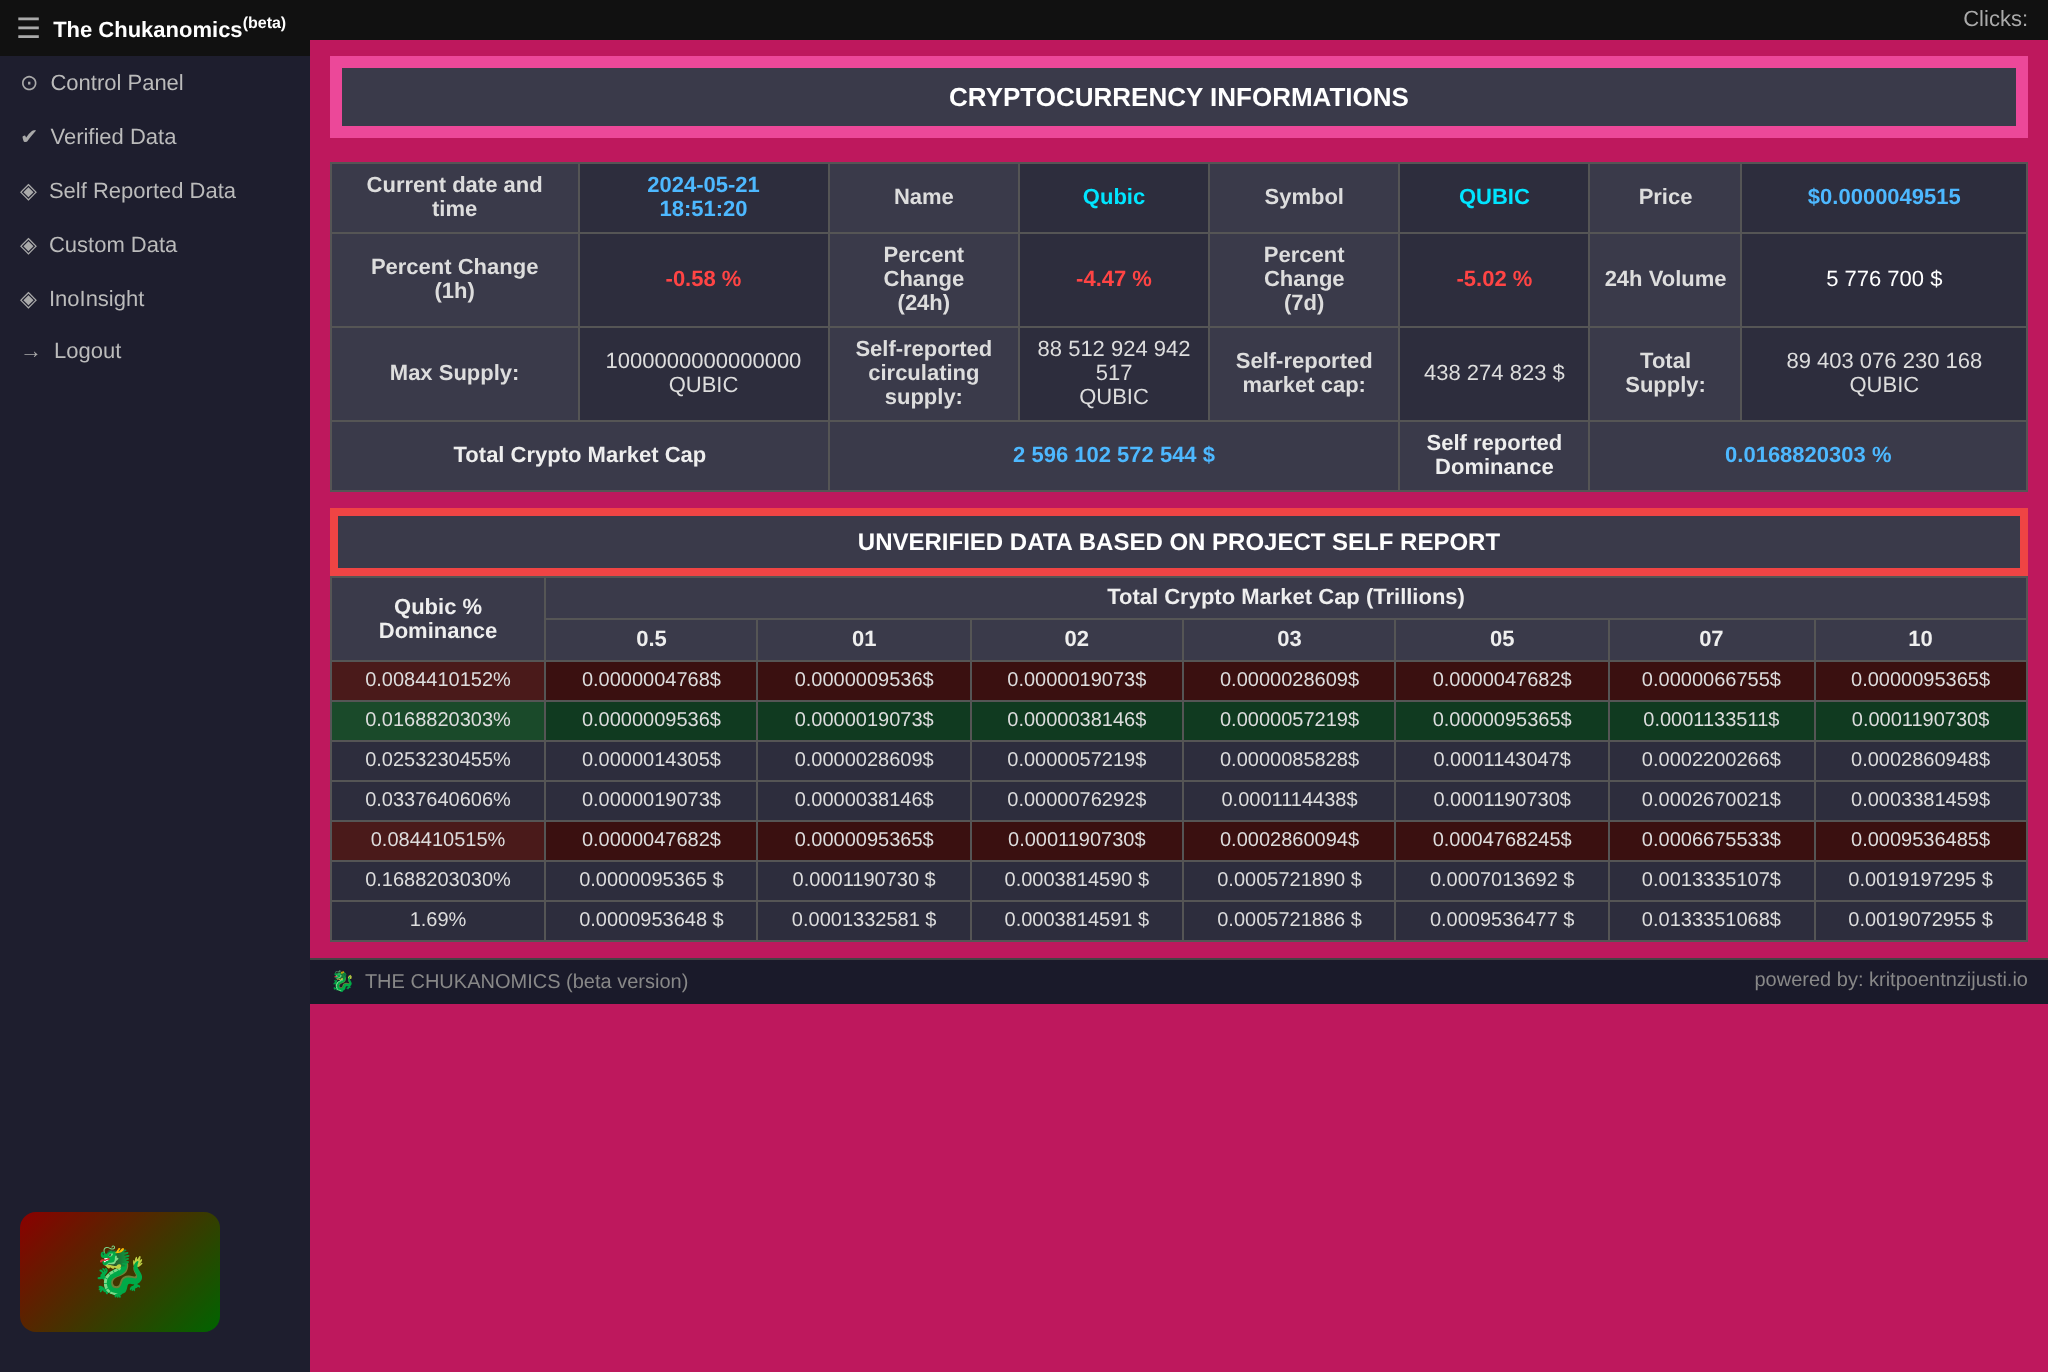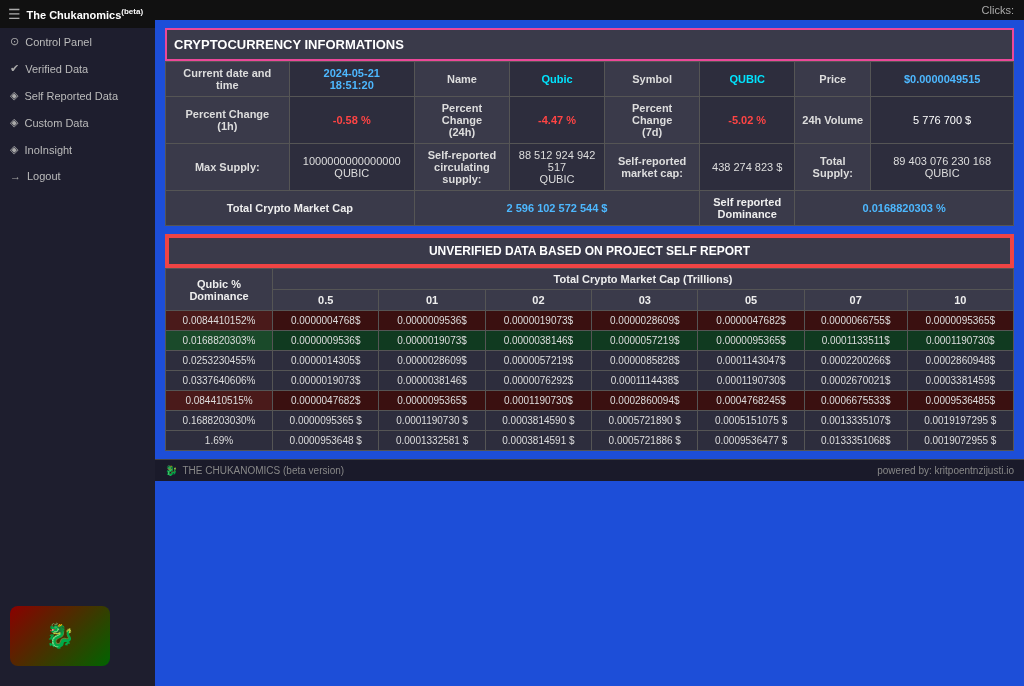--- a/index.html
+++ b/index.html
@@ -47,43 +47,44 @@
       cursor: pointer;
       font-size: 11px;
     }
     .sidebar-item .icon { font-size: 11px; color: #aaa; }
 
     
     .main {
       flex: 1;
       display: flex;
       flex-direction: column;
-      background: #1d4ed8;
+      background: #be185d;
       overflow-y: auto;
     }
     .top-bar {
       background: #111;
       padding: 4px 10px;
       text-align: right;
       font-size: 11px;
       color: #aaa;
     }
 
     
     .section {
       padding: 8px 10px;
     }
     .section-title {
+      text-align: center;
       font-size: 13px;
       font-weight: bold;
       color: #fff;
       background: #3a3a4a;
       padding: 7px;
-      border: 2px solid #ec4899;
-      margin-bottom: 0;
+      border: 6px solid #ec4899;
+      margin-bottom: 12px;
     }
 
     .crypto-table {
       width: 100%;
       border-collapse: collapse;
       border: 1px solid #555;
       background: #2d2d3d;
     }
     .crypto-table td, .crypto-table th {
       border: 1px solid #555;
@@ -365,21 +366,21 @@
             <td class="cell-red-bg">0.0004768245$</td>
             <td class="cell-red-bg">0.0006675533$</td>
             <td class="cell-red-bg">0.0009536485$</td>
           </tr>
           <tr>
             <td>0.1688203030%</td>
             <td class="cell-blue-text">0.0000095365 $</td>
             <td class="cell-blue-text">0.0001190730 $</td>
             <td class="cell-blue-text">0.0003814590 $</td>
             <td class="cell-blue-text">0.0005721890 $</td>
-            <td class="cell-blue-text">0.0005151075 $</td>
+            <td class="cell-blue-text">0.0007013692 $</td>
             <td class="cell-blue-text">0.0013335107$</td>
             <td class="cell-blue-text">0.0019197295 $</td>
           </tr>
           <tr>
             <td>1.69%</td>
             <td class="cell-blue-text">0.0000953648 $</td>
             <td class="cell-blue-text">0.0001332581 $</td>
             <td class="cell-blue-text">0.0003814591 $</td>
             <td class="cell-blue-text">0.0005721886 $</td>
             <td class="cell-blue-text">0.0009536477 $</td>

